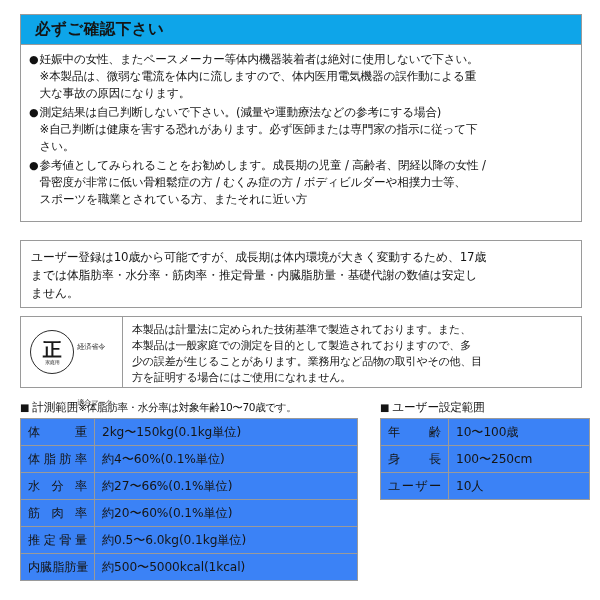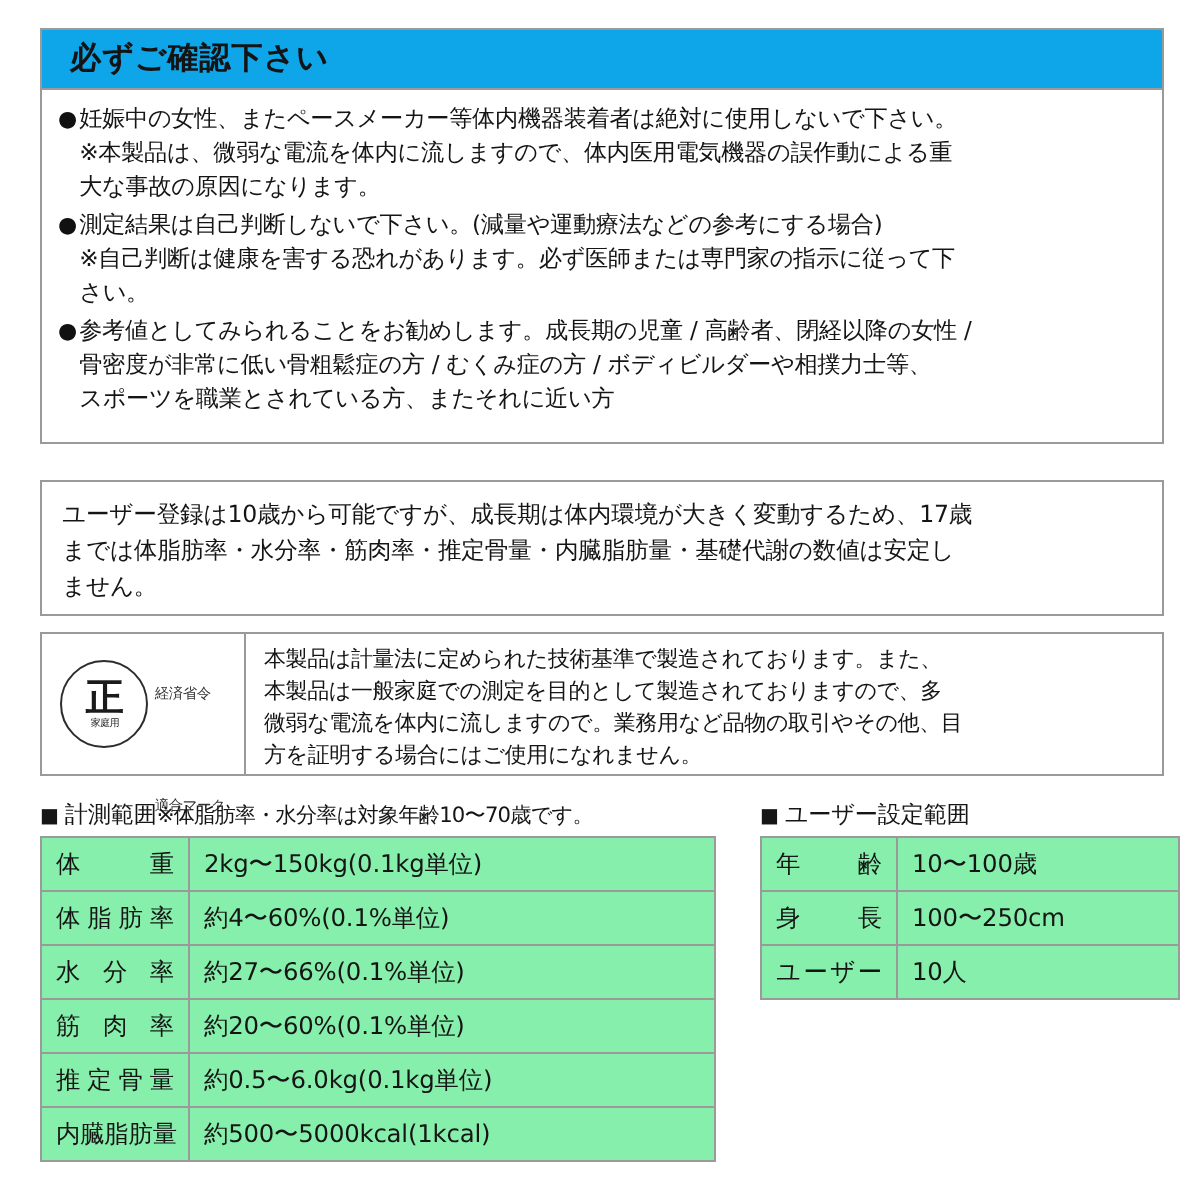--- a/index.html
+++ b/index.html
@@ -182,21 +182,21 @@
     font-size: 10.6px;
     letter-spacing: -0.4px;
   }
 
   .spec-head-left { left: 20px; top: 400px; }
   .spec-head-right { left: 380px; top: 400px; }
 
   table.spec {
     position: absolute;
     border-collapse: collapse;
-    background: #86efac;
+    background: #3b82f6;
     table-layout: fixed;
   }
   table.spec td {
     border: 1px solid #9a9a9a;
     font-size: 12.2px;
     color: #151515;
     height: 27px;
     padding: 0 7px;
     letter-spacing: -0.1px;
     white-space: nowrap;
@@ -275,21 +275,21 @@
         <span class="cert-seal-sub">家庭用</span>
       </div>
       <div>
         <div class="cert-mark-label">経済省令</div>
         <div class="cert-mark-label">適合マーク</div>
       </div>
     </div>
     <div class="cert-text-cell">
       <div class="cert-line">本製品は計量法に定められた技術基準で製造されております。また、</div>
       <div class="cert-line">本製品は一般家庭での測定を目的として製造されておりますので、多</div>
-      <div class="cert-line">微弱な電流を体内に流しますので。業務用など品物の取引やその他、目</div>
+      <div class="cert-line">少の誤差が生じることがあります。業務用など品物の取引やその他、目</div>
       <div class="cert-line">方を証明する場合にはご使用になれません。</div>
     </div>
   </div>
 
   <div class="spec-head spec-head-left">
     <span class="sq">■</span><span class="hl">計測範囲</span><span class="sub">※体脂肪率・水分率は対象年齢10〜70歳です。</span>
   </div>
 
   <div class="spec-head spec-head-right">
     <span class="sq">■</span><span class="hl">ユーザー設定範囲</span>

